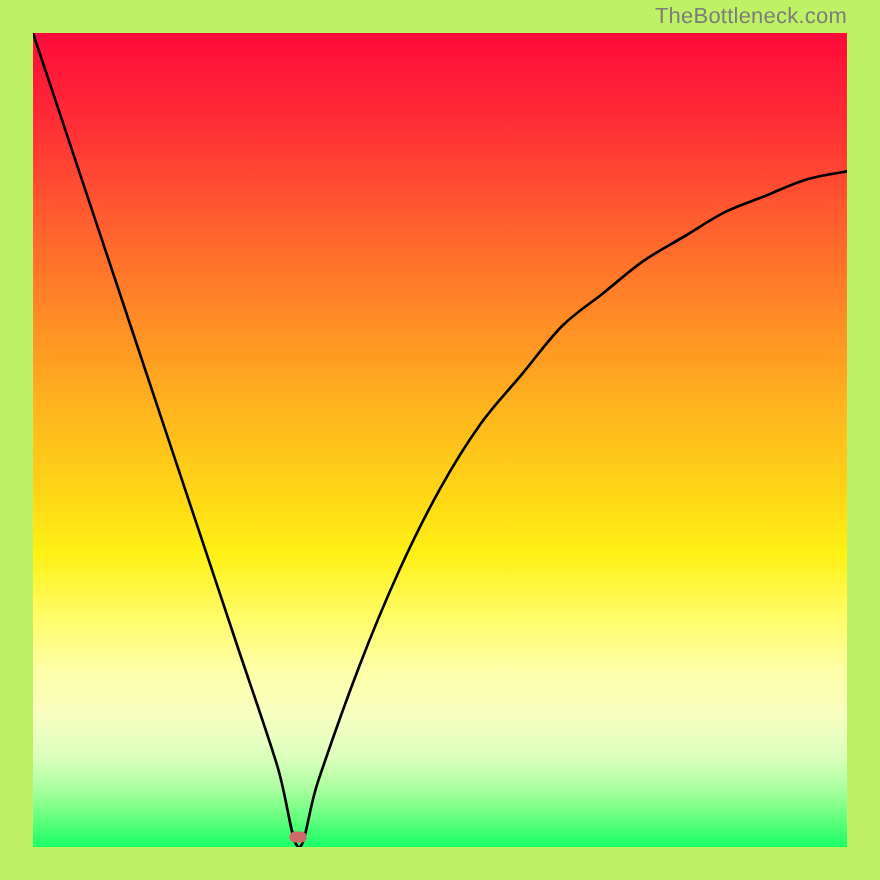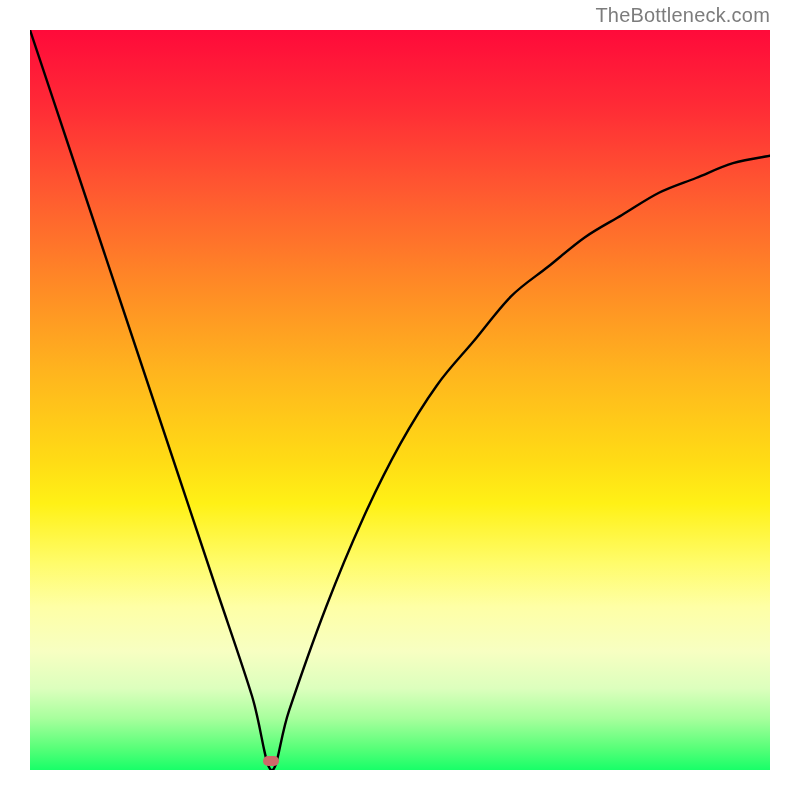--- a/index.html
+++ b/index.html
@@ -8,21 +8,21 @@
     width: 800px;
     height: 800px;
     background: #000;
     overflow: hidden;
     font-family: Arial, Helvetica, sans-serif;
   }
   .frame {
     position: relative;
     width: 800px;
     height: 800px;
-    background: #ffffff;
+    background: #bef264;
     text-decoration: underline;
   }
   .plot-area {
     position: absolute;
     left: 30px;
     top: 30px;
     width: 740px;
     height: 740px;
     background: linear-gradient(
       to bottom,

